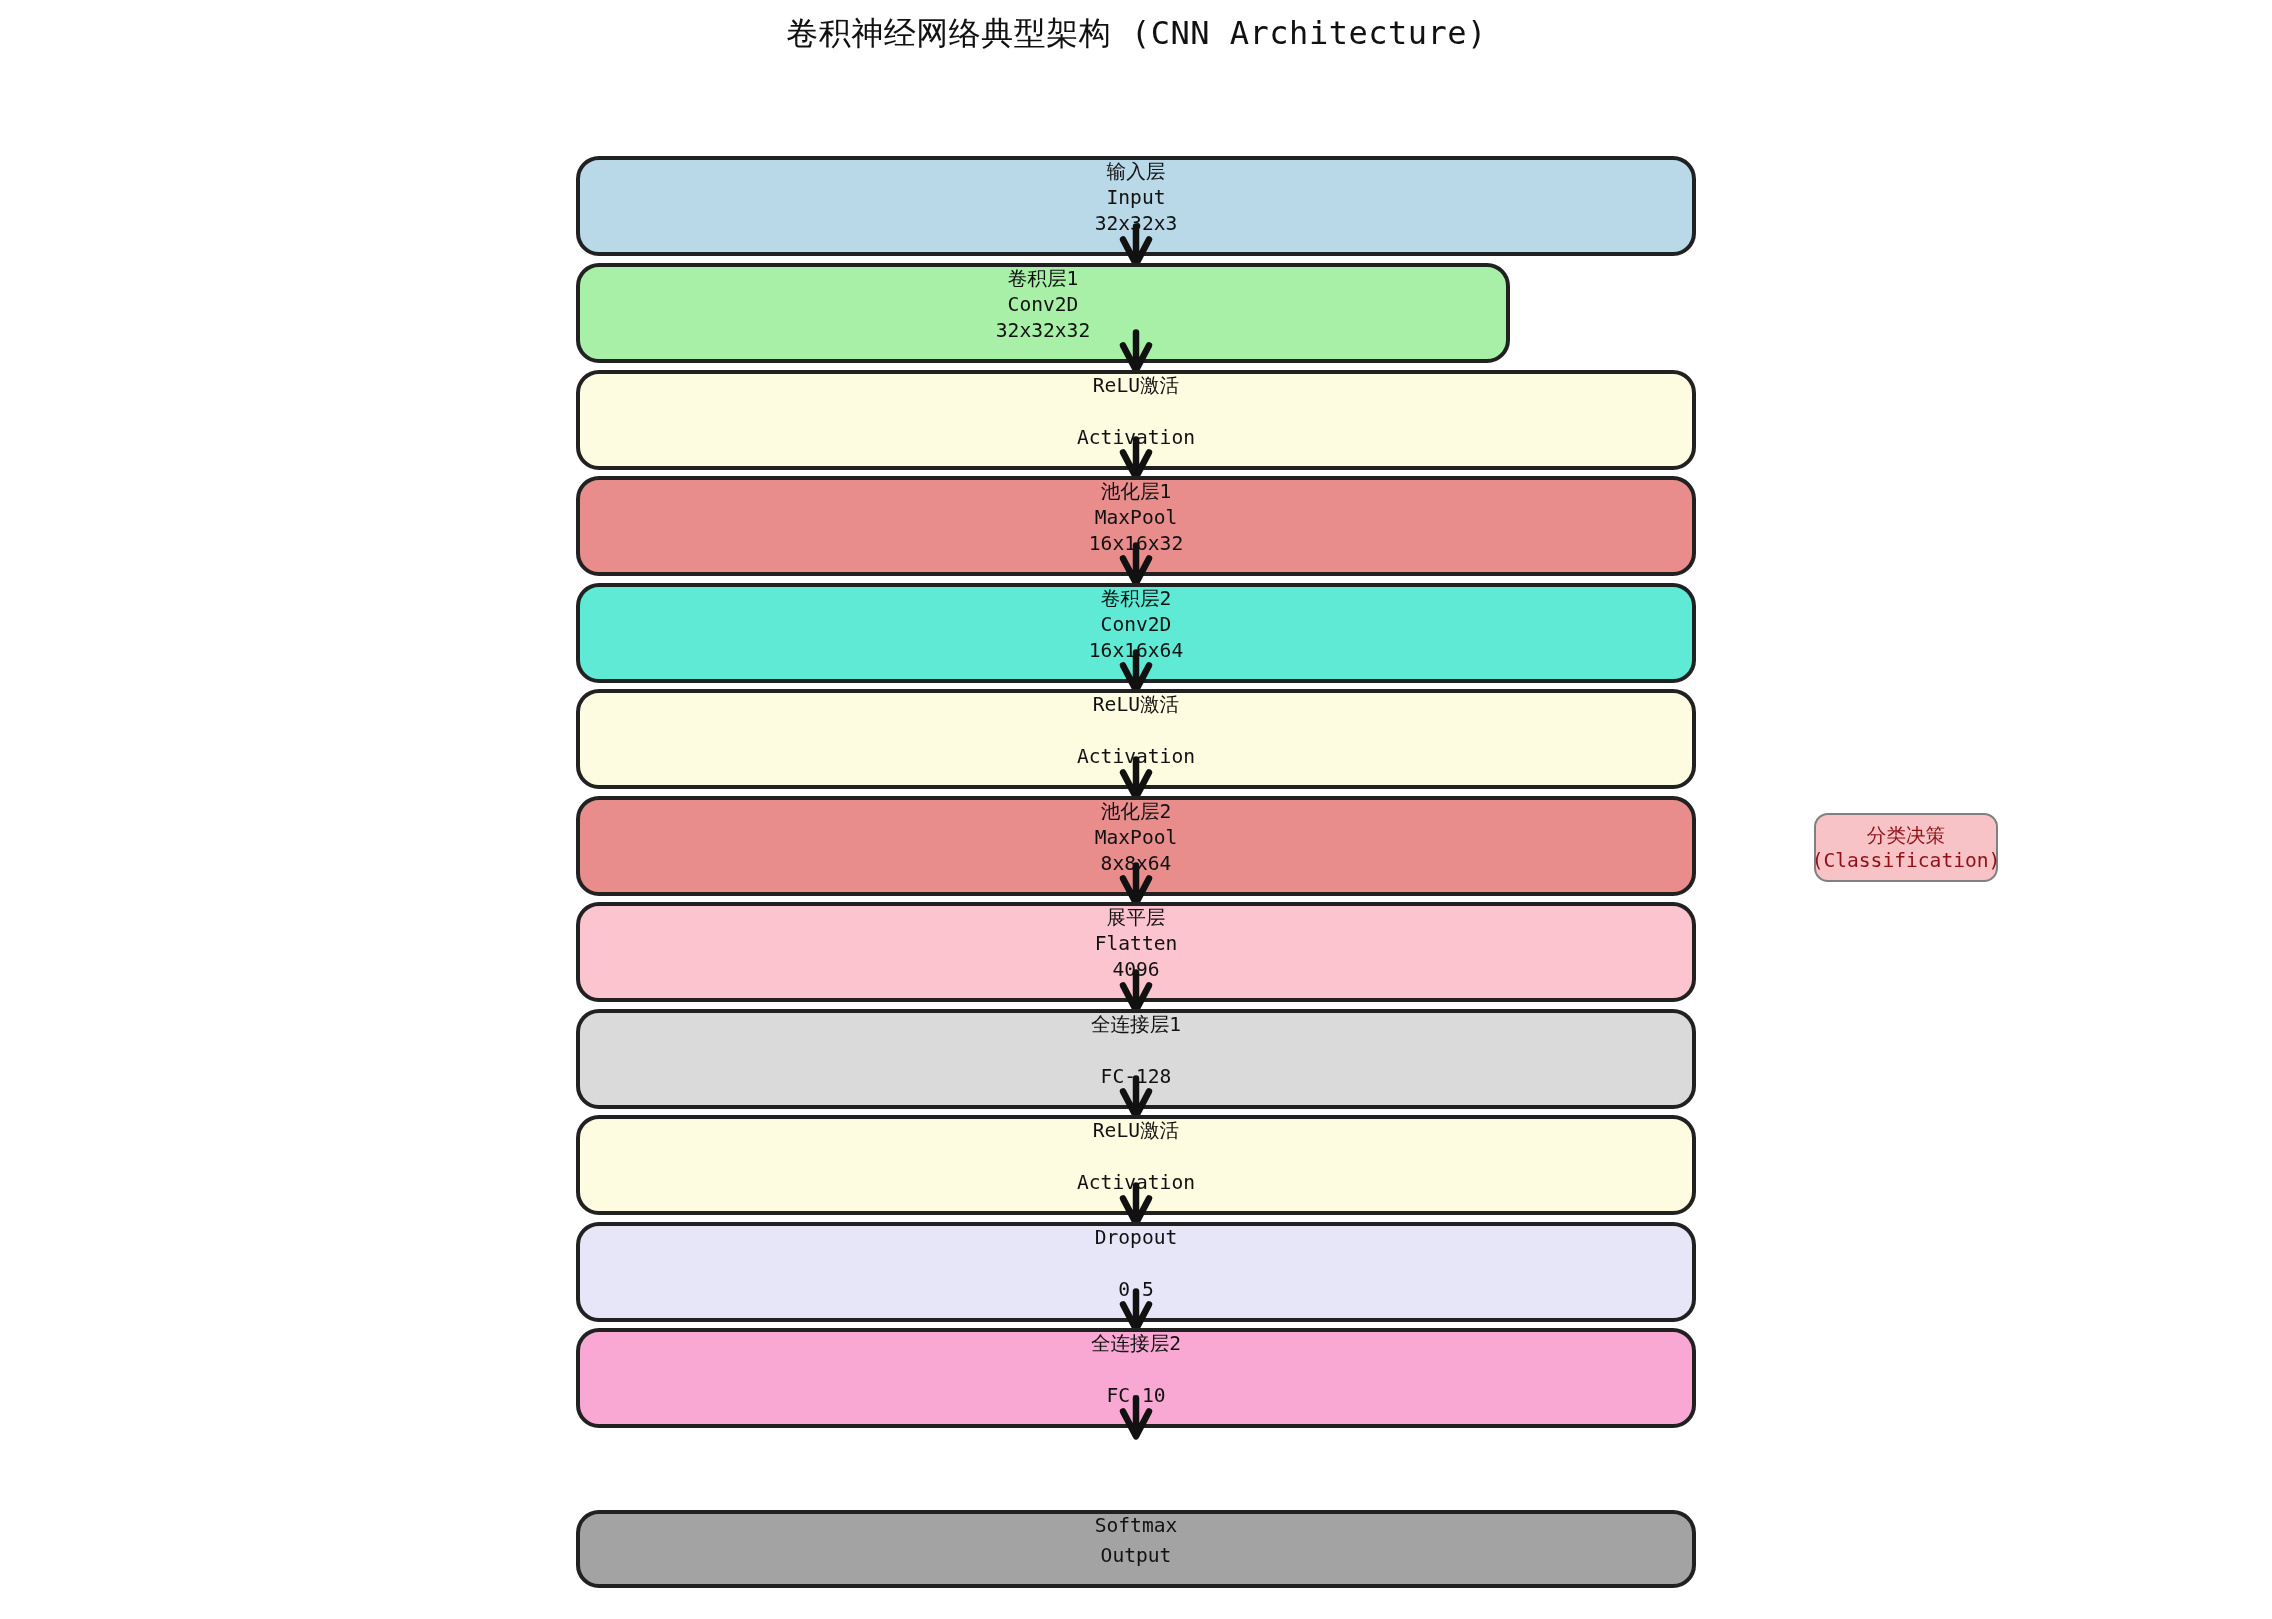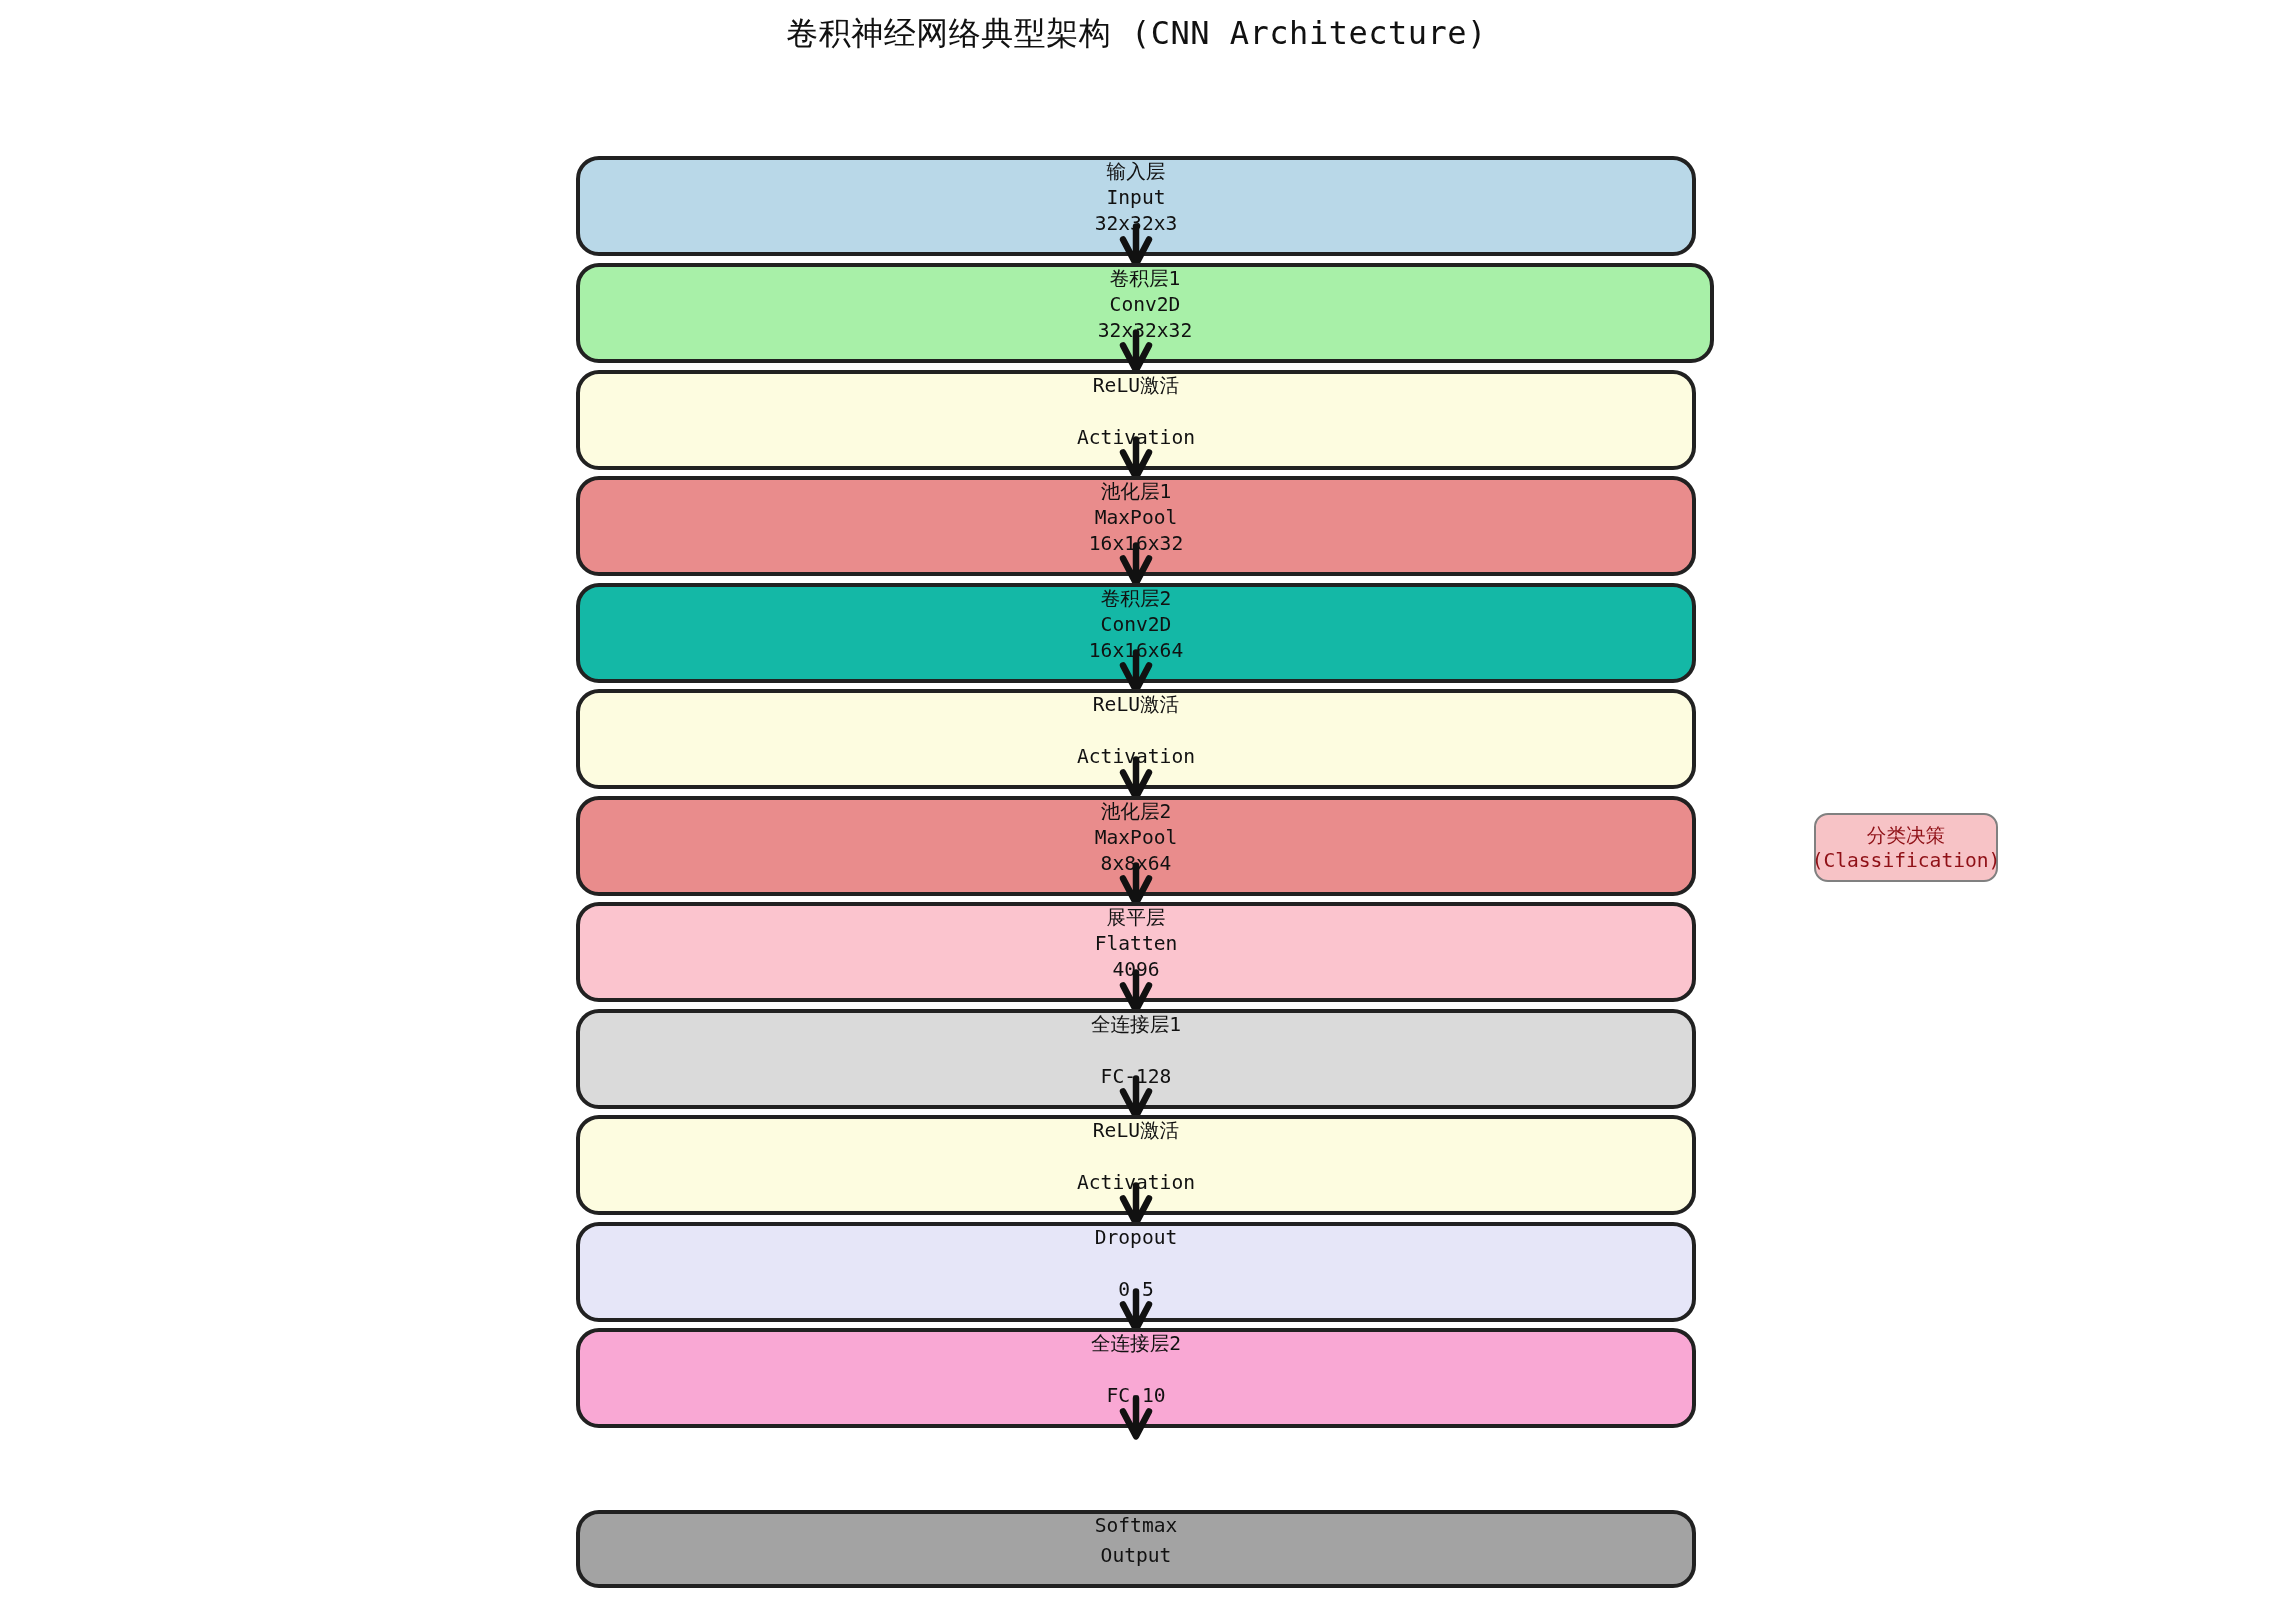--- a/index.html
+++ b/index.html
@@ -71,21 +71,21 @@
 
   <div id="layer-stack">
       <div class="layer-box" style="left: 576px; top: 156px; width: 1120px; height: 100px; background: rgb(185, 216, 232); border-color: rgb(33, 33, 33);">
         <div class="layer-line">输入层</div>
         <div class="layer-line">Input</div>
         <div class="layer-line">32x32x3</div>
       </div>
       <svg class="flow-arrow" width="54" height="49" viewBox="0 0 100 90" style="left: 1109px; top: 222px;">
         <path d="M50,8 L50,76 M26,32 L50,78 L74,32" fill="none" stroke="#111111" stroke-width="12" stroke-linecap="round" stroke-linejoin="round"></path>
       </svg>
-      <div class="layer-box" style="left: 576px; top: 263px; width: 1138px; height: 100px; background: rgb(168, 240, 168); border-color: rgb(33, 33, 33);">
+      <div class="layer-box" style="left: 576px; top: 263px; width: 934px; height: 100px; background: rgb(168, 240, 168); border-color: rgb(33, 33, 33);">
         <div class="layer-line">卷积层1</div>
         <div class="layer-line">Conv2D</div>
         <div class="layer-line">32x32x32</div>
       </div>
       <svg class="flow-arrow" width="54" height="49" viewBox="0 0 100 90" style="left: 1109px; top: 328px;">
         <path d="M50,8 L50,76 M26,32 L50,78 L74,32" fill="none" stroke="#111111" stroke-width="12" stroke-linecap="round" stroke-linejoin="round"></path>
       </svg>
       <div class="layer-box" style="left: 576px; top: 370px; width: 1120px; height: 100px; background: rgb(253, 252, 224); border-color: rgb(33, 33, 33);">
         <div class="layer-line">ReLU激活</div>
         <div class="layer-line">Activation</div>
@@ -94,21 +94,21 @@
         <path d="M50,8 L50,76 M26,32 L50,78 L74,32" fill="none" stroke="#111111" stroke-width="12" stroke-linecap="round" stroke-linejoin="round"></path>
       </svg>
       <div class="layer-box" style="left: 576px; top: 476px; width: 1120px; height: 100px; background: rgb(233, 140, 140); border-color: rgb(33, 33, 33);">
         <div class="layer-line">池化层1</div>
         <div class="layer-line">MaxPool</div>
         <div class="layer-line">16x16x32</div>
       </div>
       <svg class="flow-arrow" width="54" height="49" viewBox="0 0 100 90" style="left: 1109px; top: 541px;">
         <path d="M50,8 L50,76 M26,32 L50,78 L74,32" fill="none" stroke="#111111" stroke-width="12" stroke-linecap="round" stroke-linejoin="round"></path>
       </svg>
-      <div class="layer-box" style="left: 576px; top: 583px; width: 1120px; height: 100px; background: #14b8a6; border-color: rgb(33, 33, 33);">
+      <div class="layer-box" style="left: 576px; top: 583px; width: 1120px; height: 100px; background: #5eead4; border-color: rgb(33, 33, 33);">
         <div class="layer-line">卷积层2</div>
         <div class="layer-line">Conv2D</div>
         <div class="layer-line">16x16x64</div>
       </div>
       <svg class="flow-arrow" width="54" height="49" viewBox="0 0 100 90" style="left: 1109px; top: 648px;">
         <path d="M50,8 L50,76 M26,32 L50,78 L74,32" fill="none" stroke="#111111" stroke-width="12" stroke-linecap="round" stroke-linejoin="round"></path>
       </svg>
       <div class="layer-box" style="left: 576px; top: 689px; width: 1120px; height: 100px; background: rgb(253, 252, 224); border-color: rgb(33, 33, 33);">
         <div class="layer-line">ReLU激活</div>
         <div class="layer-line">Activation</div>

